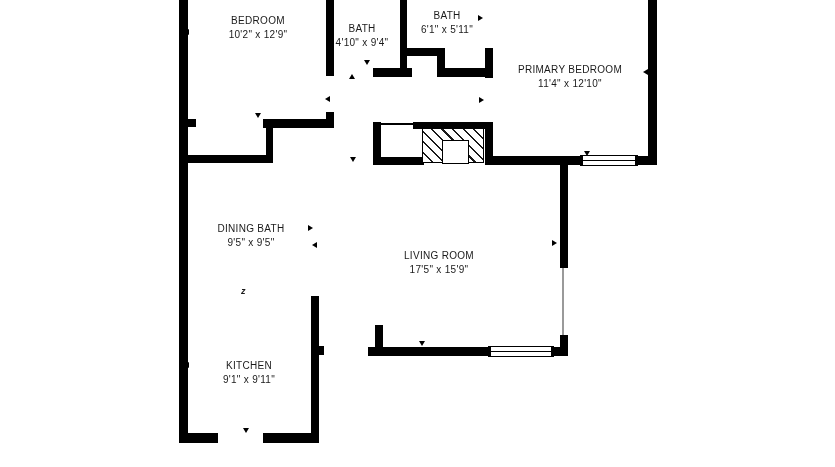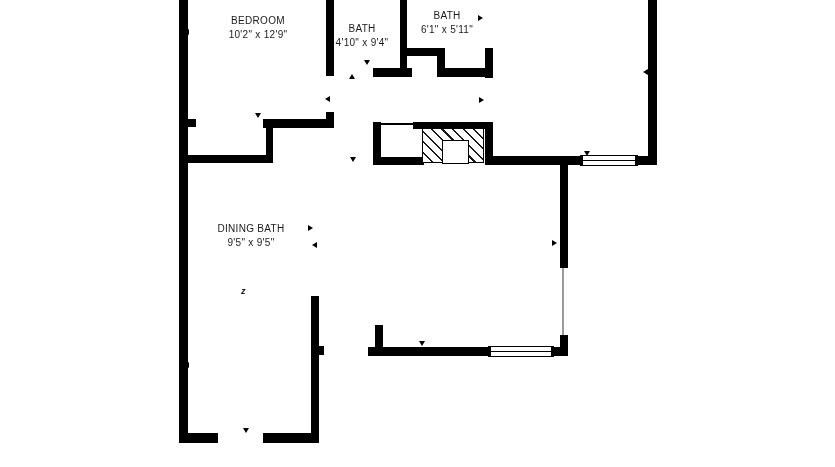--- a/index.html
+++ b/index.html
@@ -133,18 +133,30 @@
     <div>10'2" x 12'9"</div>
   </div>
   <div class="room-label" style="left:362px;top:22px">
     <div>BATH</div>
     <div>4'10" x 9'4"</div>
   </div>
   <div class="room-label" style="left:447px;top:9px">
     <div>BATH</div>
     <div>6'1" x 5'11"</div>
   </div>
+  <div class="room-label" style="left:570px;top:63px">
+    <div>PRIMARY BEDROOM</div>
+    <div>11'4" x 12'10"</div>
+  </div>
   <div class="room-label" style="left:251px;top:222px">
     <div>DINING BATH</div>
     <div>9'5" x 9'5"</div>
+  </div>
+  <div class="room-label" style="left:439px;top:249px">
+    <div>LIVING ROOM</div>
+    <div>17'5" x 15'9"</div>
+  </div>
+  <div class="room-label" style="left:249px;top:359px">
+    <div>KITCHEN</div>
+    <div>9'1" x 9'11"</div>
   </div>
 
 </div>
 
 </body></html>

